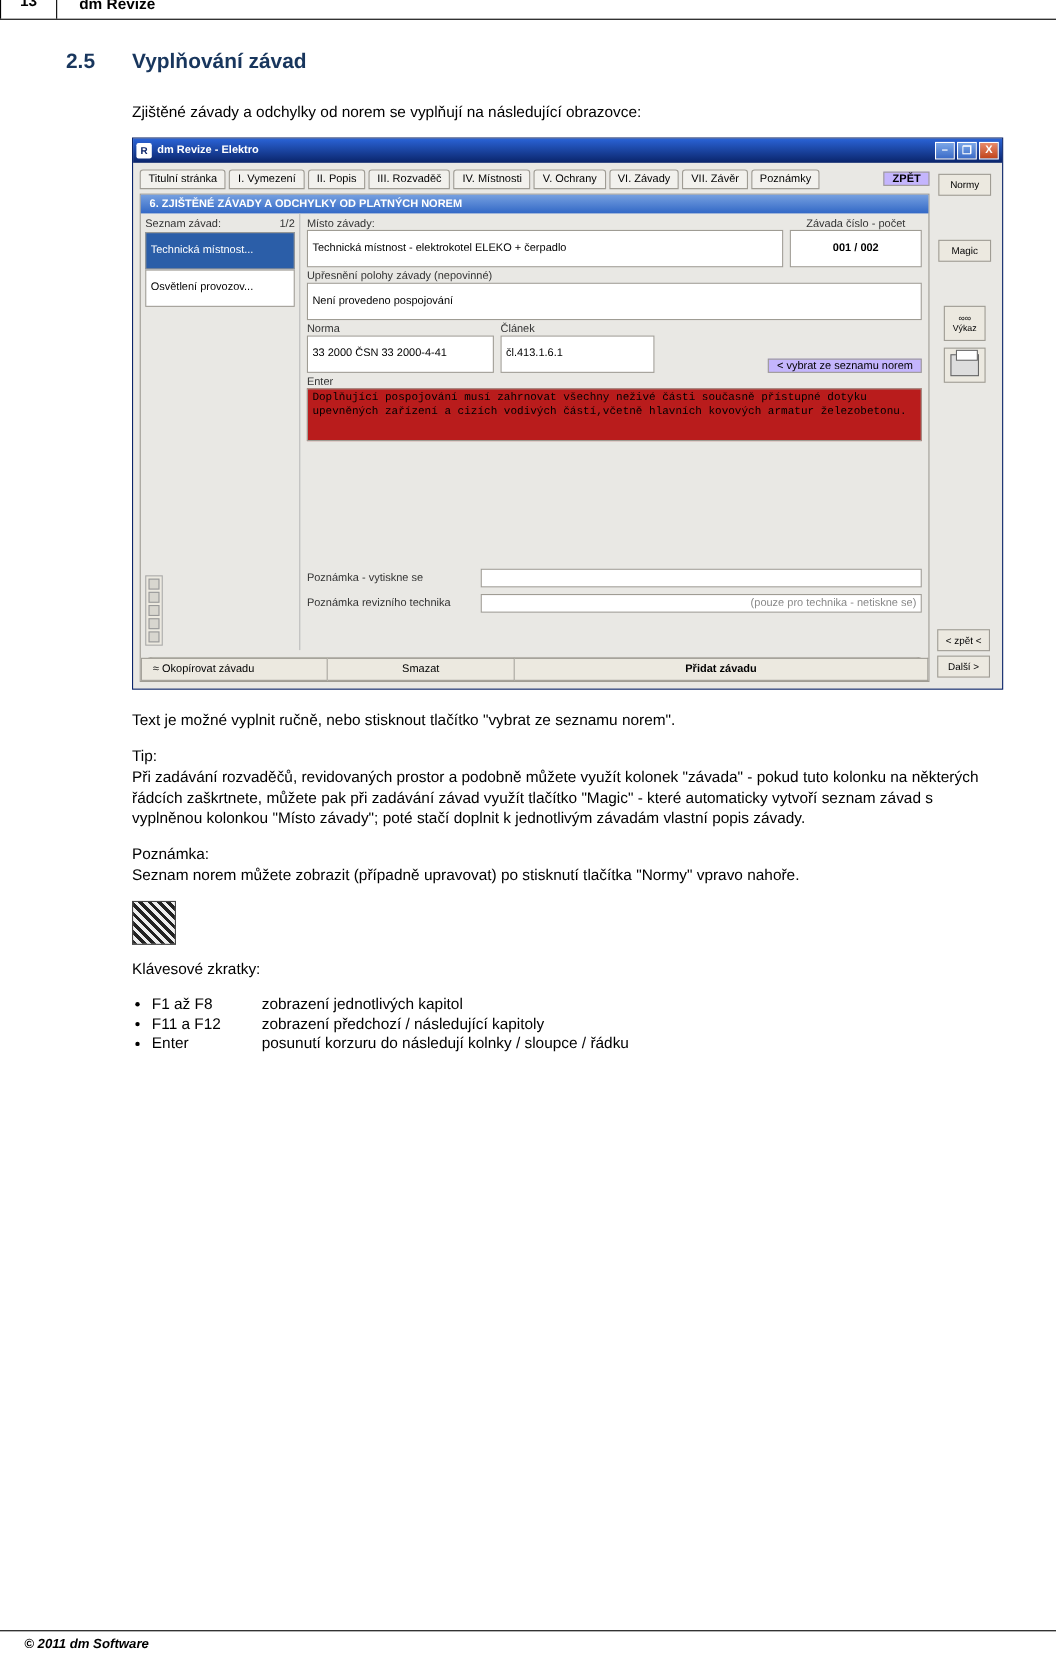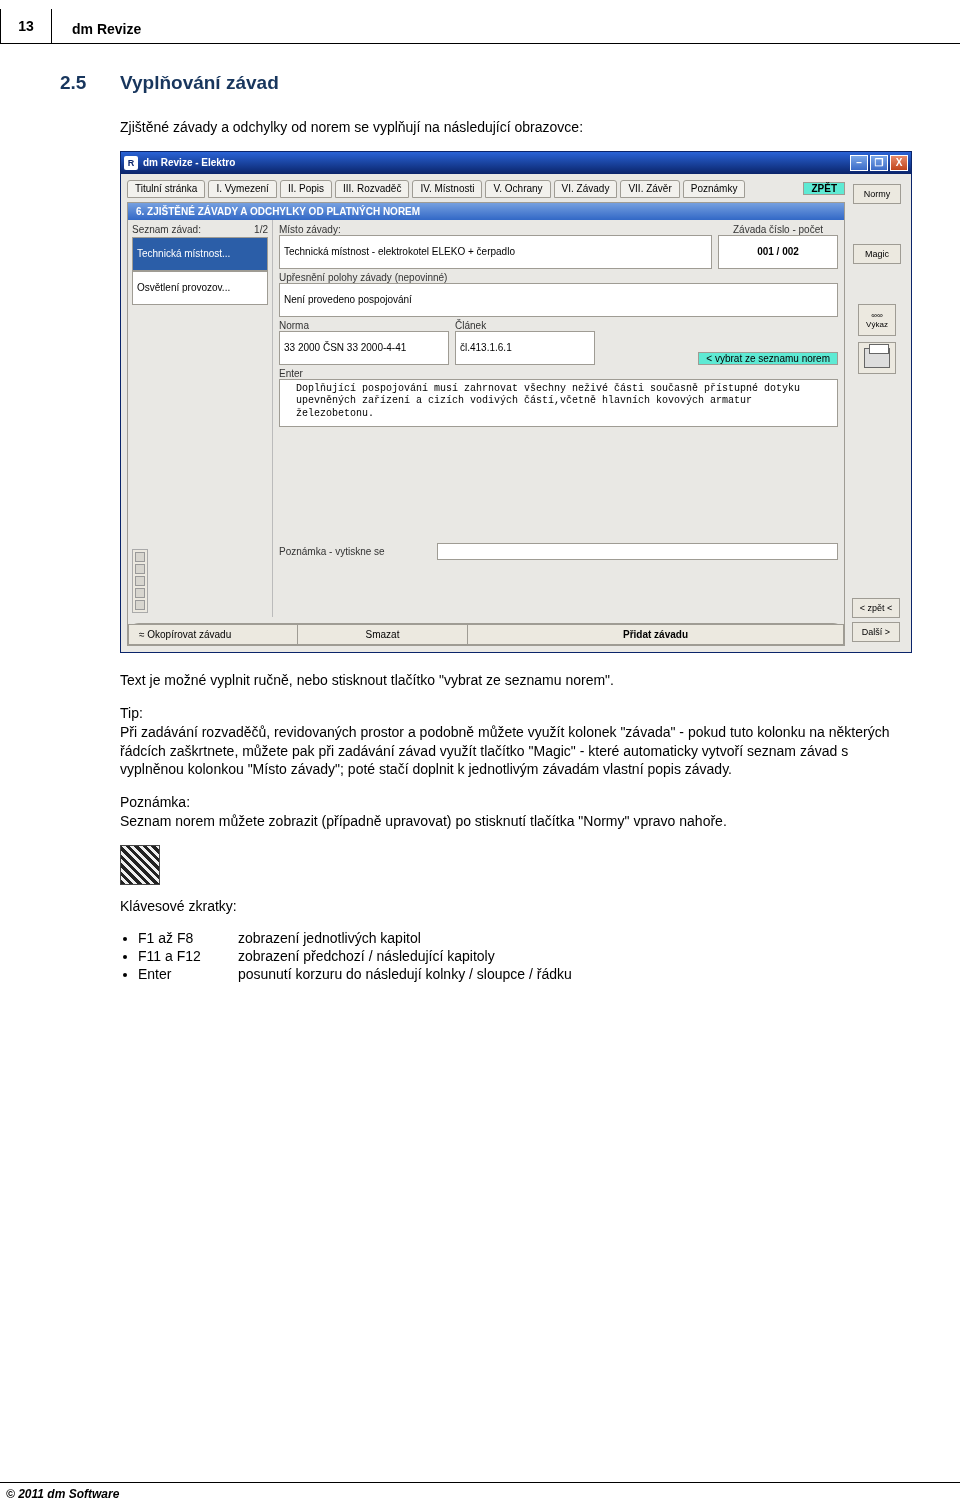--- a/index.html
+++ b/index.html
@@ -10,21 +10,21 @@
     background: #fff;
     color: #000;
     width: 960px;
     height: 1505px;
     position: relative;
   }
   .page-header {
     border-bottom: 1px solid #000;
     display: flex;
     align-items: flex-end;
-    height: 44px;
+    height: 18px;
   }
   .page-num-box {
     border: 1px solid #000;
     border-top: none;
     border-bottom: none;
     padding: 6px 12px;
     font-weight: bold;
     width: 52px;
     text-align: center;
     height: 34px;
@@ -79,21 +79,21 @@
   }
   .winbtn.close { background: linear-gradient(#e88b6b, #c1441b); }
   .client { padding: 6px; }
   .tabs-row { display: flex; gap: 3px; align-items: center; margin-bottom: 4px; }
   .tab {
     background: #f2f1ed; border: 1px solid #9f9c94;
     padding: 2px 7px 3px 7px; border-top-left-radius: 3px; border-top-right-radius: 3px;
     font-size: 10px;
   }
   .btn-small {
-    background: #5eead4; border: 1px solid #9f9c94;
+    background: #c4b5fd; border: 1px solid #9f9c94;
     padding: 0 7px; font-size: 10px;
   }
   .spacer { flex: 1; }
   .panel {
     border: 1px solid #9f9c94; background: #e9e8e4; padding: 0;
   }
   .blue-strip {
     background: linear-gradient(#76a0e0, #3268c6);
     color: #fff; font-weight: bold; font-size: 10px;
     padding: 3px 8px;
@@ -119,22 +119,22 @@
   .lbl { font-size: 10px; color: #333; }
   .field {
     background: #fff; border: 1px solid #9f9c94; font-size: 10px;
     padding: 1px 4px; height: 34px; display: flex; align-items: center;
     overflow: hidden; white-space: nowrap;
   }
   .field.selected { background: #2b5ea8; color: #fff; }
   .row { display: flex; gap: 6px; align-items: flex-end; margin-bottom: 3px; }
   .stack { display: flex; flex-direction: column; }
   .textarea {
-    background: #ffffff; border: 1px solid #9f9c94; font-size: 10px;
-    font-family: 'Courier New', monospace; padding: 3px 16px; height: 48px;
+    background: #b91c1c; border: 1px solid #9f9c94; font-size: 10px;
+    font-family: 'Courier New', monospace; padding: 3px 4px; height: 48px;
     line-height: 1.25;
   }
   .mini-vertical {
     width: 16px; border: 1px solid #aaa; background: #ece9e0;
     display: flex; flex-direction: column; gap: 2px; padding: 2px;
     margin-top: 4px;
   }
   .mini-vertical div { width: 100%; height: 10px; border: 1px solid #999; background: #d8d6cf; }
   .note-row { display:flex; align-items:center; gap:8px; margin-top:6px;justify-content:flex-end;}
   .note-input {
@@ -160,21 +160,21 @@
     border: 1px solid #444;
   }
   .kb-list { margin: 0 0 0 60px; padding-left: 18px; }
   .kb-list li { margin-bottom: 2px; }
   .kb-row { display: inline-block; width: 96px; }
 
   .footer {
     position: absolute; left: 0; bottom: 0; width: 100%;
     border-top: 1px solid #000;
     font-style: italic; font-weight: bold; font-size: 12px;
-    padding: 4px 6px;
+    padding: 4px 22px;
   }
 </style>
 </head>
 <body>
 
 <div class="page-header">
   <div class="page-num-box">13</div>
   <div class="page-title">dm Revize</div>
 </div>
 
@@ -271,20 +271,26 @@
                 <div class="stack" style="margin-top:3px;">
                   <span class="lbl">Enter</span>
                   <div class="textarea">Doplňující pospojování musí zahrnovat všechny neživé části současně přístupné dotyku upevněných zařízení a cizích vodivých částí,včetně hlavních kovových armatur železobetonu.</div>
                 </div>
 
                 <div style="height:110px;"></div>
 
                 <div class="note-row">
                   <span class="lbl" style="width:150px;">Poznámka - vytiskne se</span>
                   <div class="note-input"></div>
+                </div>
+                <div class="note-row">
+                  <span class="lbl" style="width:150px;">Poznámka revizního technika</span>
+                  <div class="note-input" style="justify-content:flex-end;">
+                    <span class="ghost">(pouze pro technika - netiskne se)</span>
+                  </div>
                 </div>
               </div>
             </div>
 
             <div class="bottom-bar">
               <div class="bbtn" style="width:170px;">≈  Okopírovat závadu</div>
               <div class="bbtn" style="width:170px;text-align:center;">Smazat</div>
               <div class="bbtn" style="flex:1;text-align:center;font-weight:bold;">Přidat závadu</div>
             </div>
           </div>

